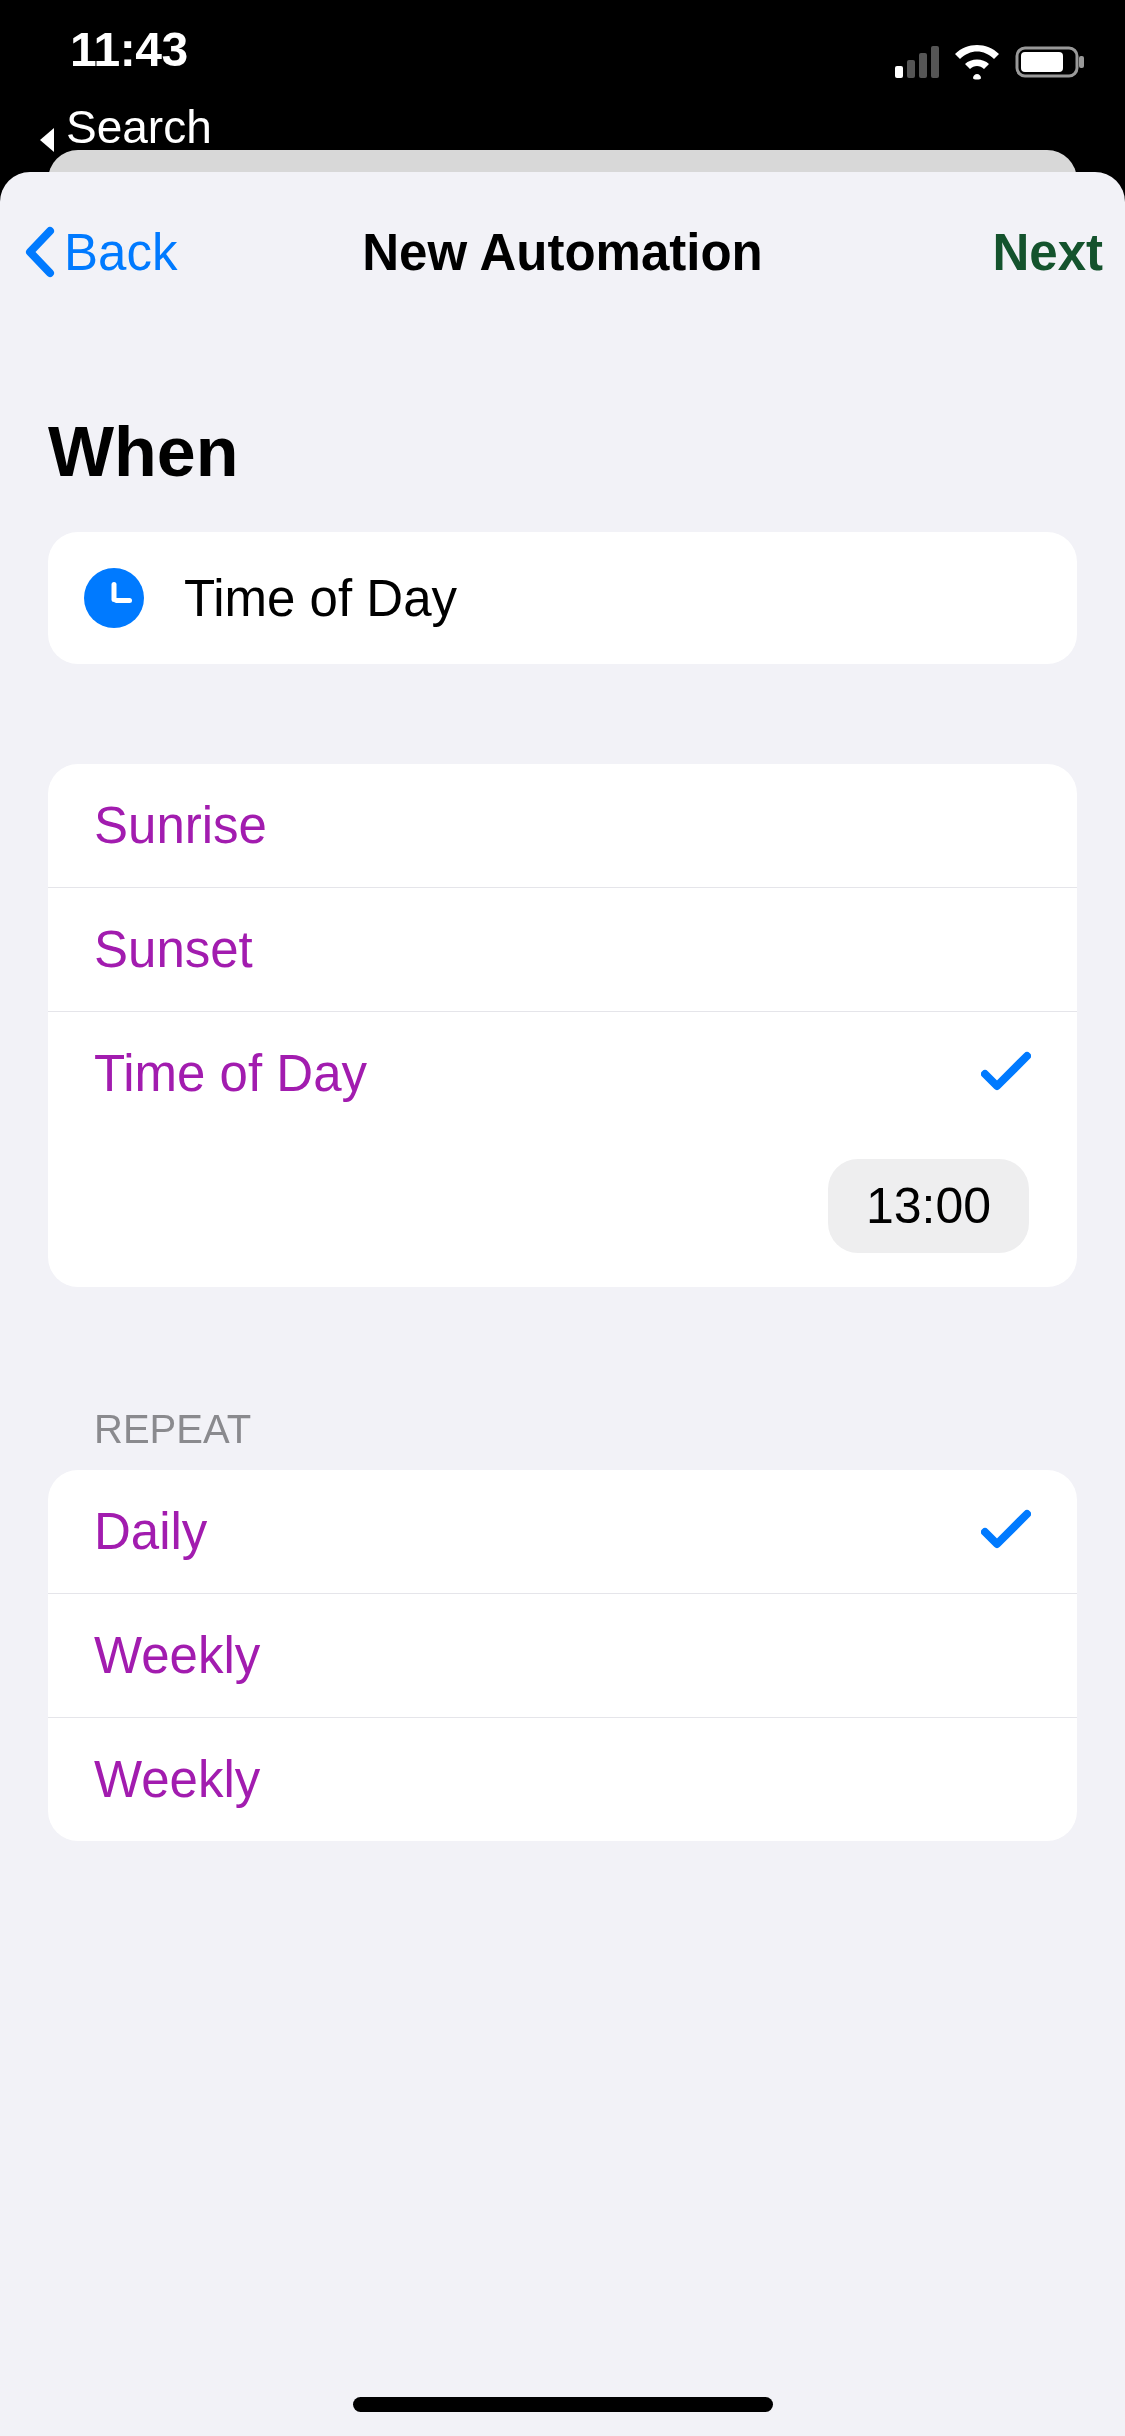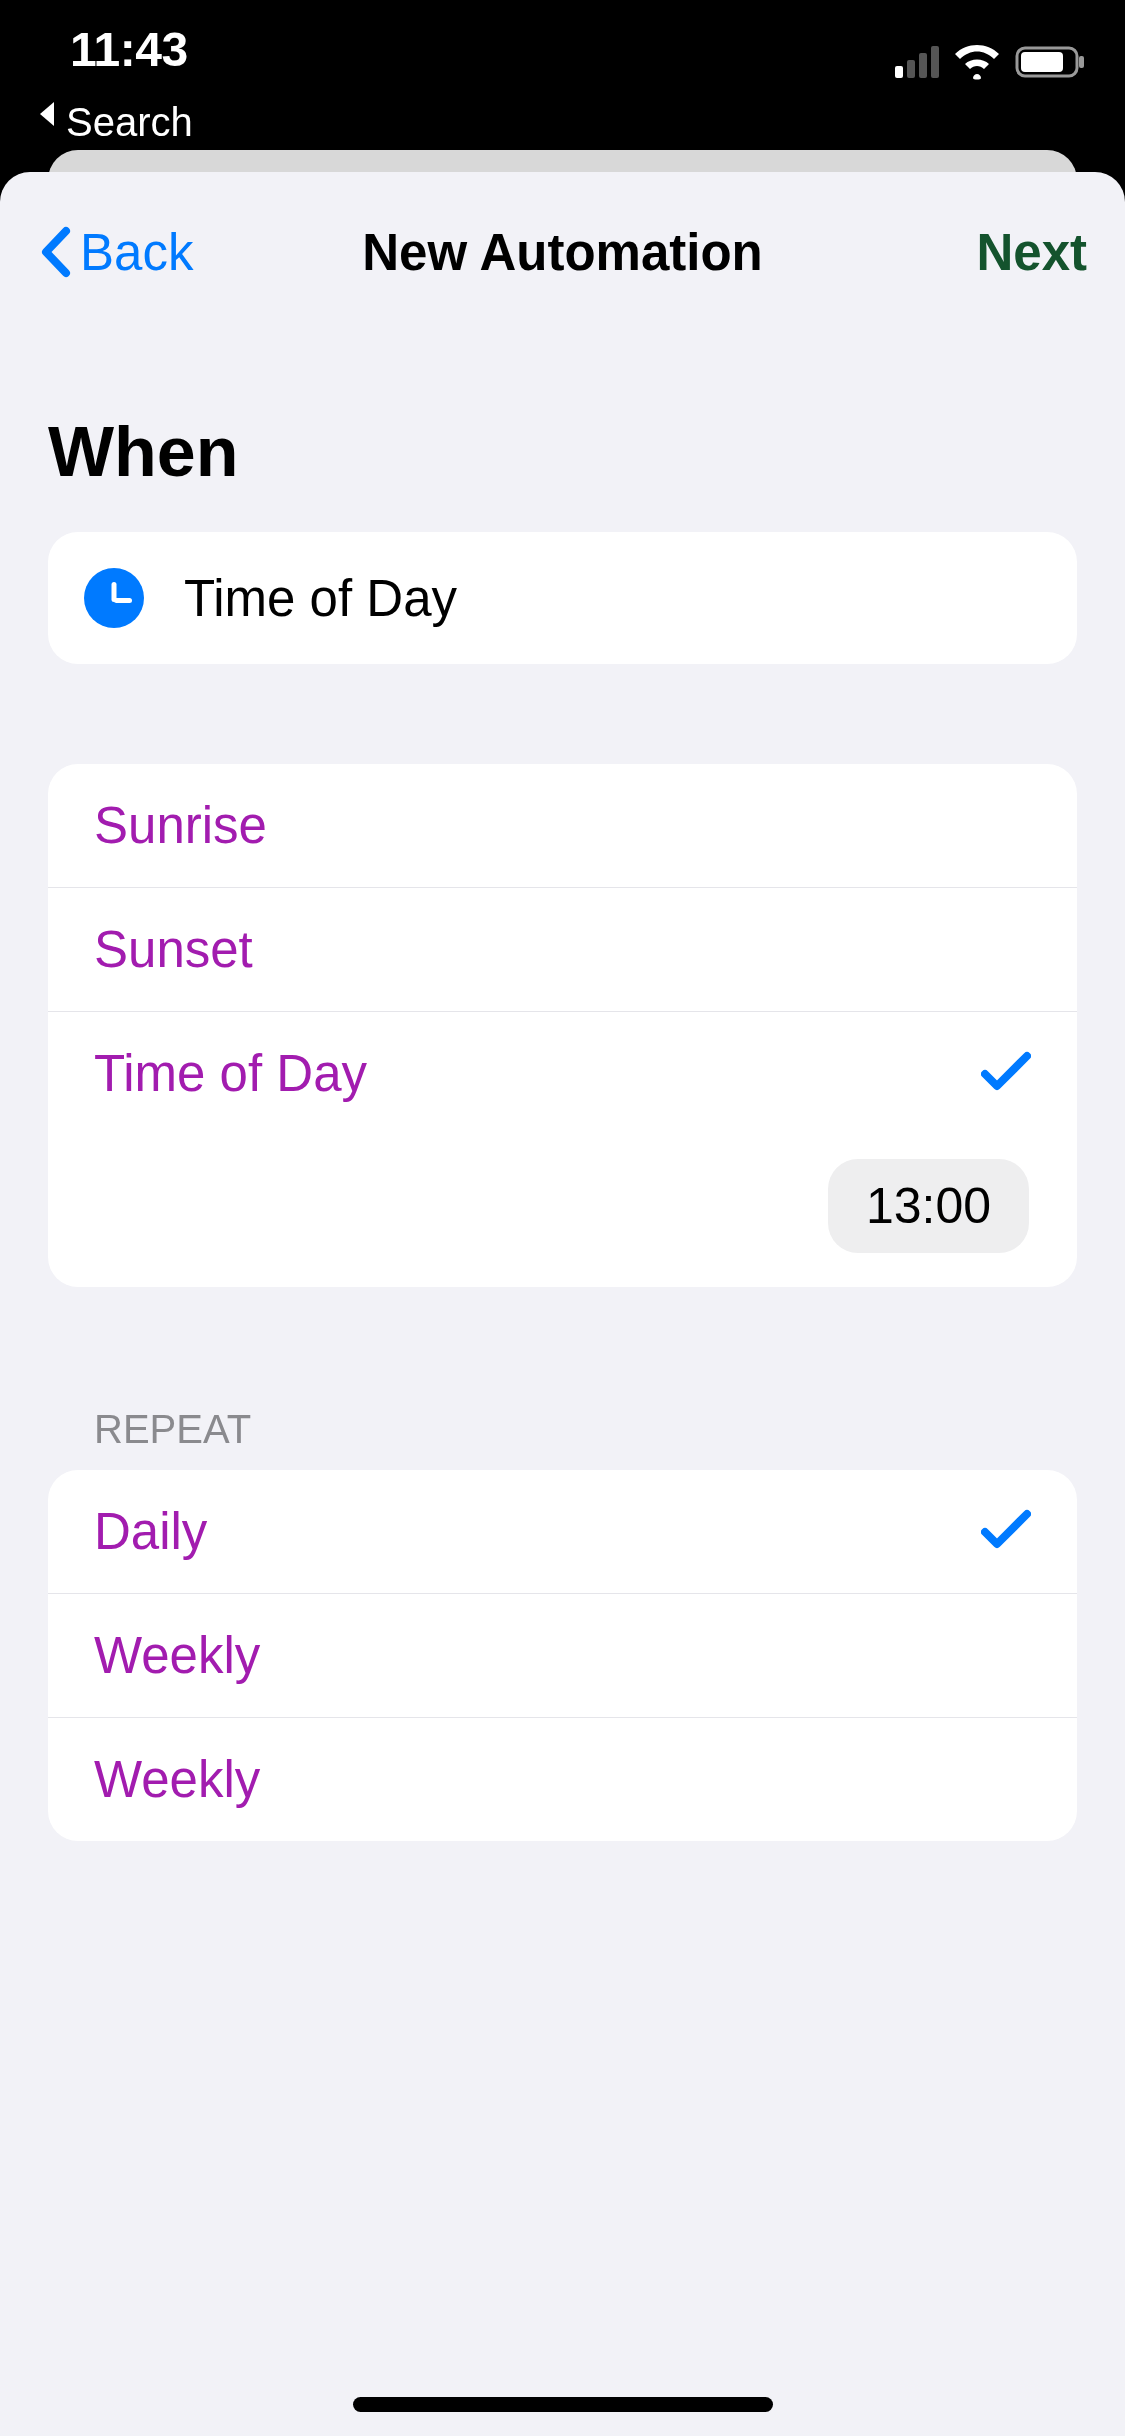--- a/index.html
+++ b/index.html
@@ -27,24 +27,24 @@
       top: 22px;
       left: 70px;
       font-size: 48px;
       font-weight: 600;
       letter-spacing: -0.5px;
     }
     .status-breadcrumb {
       position: absolute;
       top: 100px;
       left: 38px;
-      font-size: 40px;
+      font-size: 46px;
       font-weight: 400;
       display: flex;
-      align-items: flex-start;
+      align-items: flex-end;
       gap: 8px;
     }
     .status-right {
       position: absolute;
       top: 44px;
       right: 38px;
       display: flex;
       align-items: center;
       gap: 14px;
     }
@@ -77,21 +77,21 @@
       right: 0;
       bottom: 0;
       background: #f2f2f7;
       border-radius: 30px 30px 0 0;
       padding-top: 30px;
     }
     .nav-bar {
       display: flex;
       align-items: center;
       justify-content: space-between;
-      padding: 0 38px;
+      padding: 0 22px;
       height: 100px;
     }
     .nav-back {
       display: flex;
       align-items: center;
       gap: 6px;
       color: #007aff;
       font-size: 51px;
       font-weight: 400;
     }

